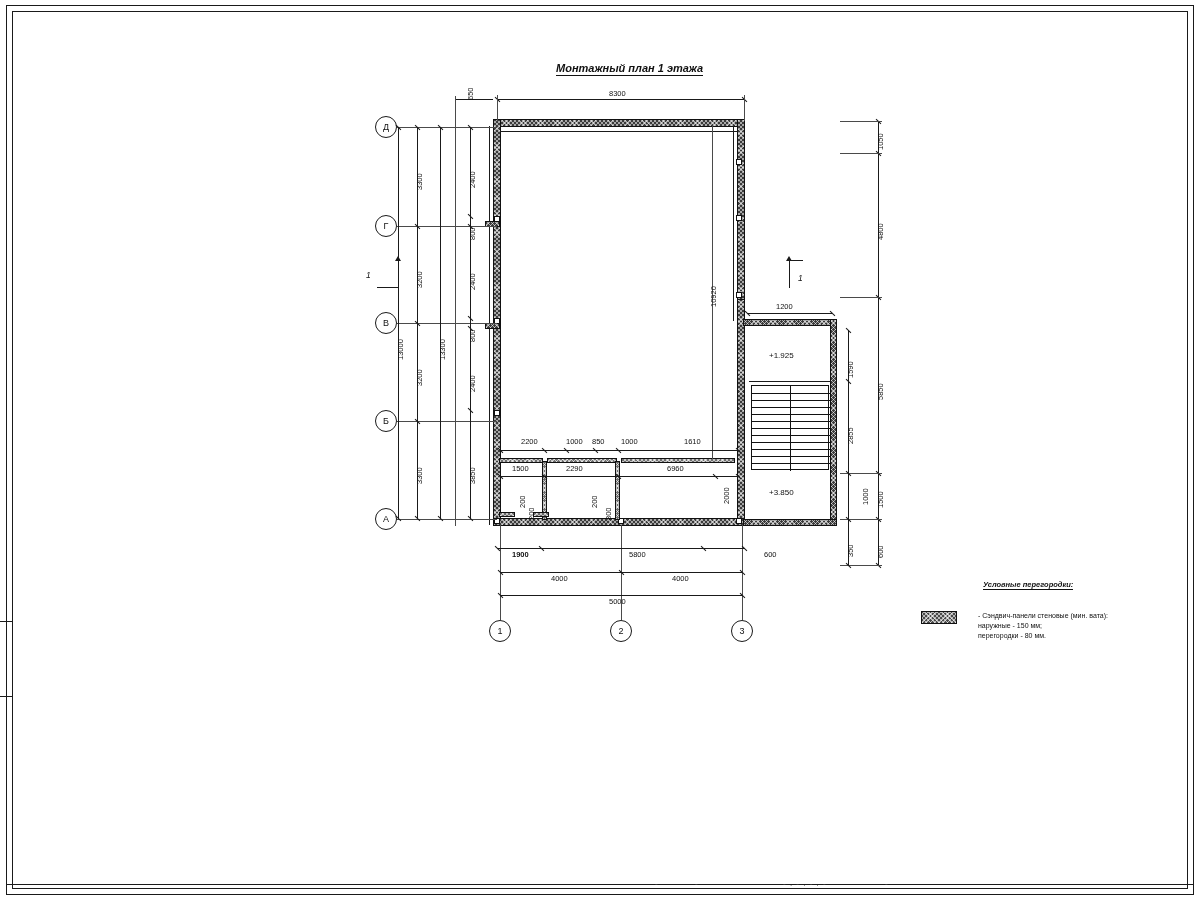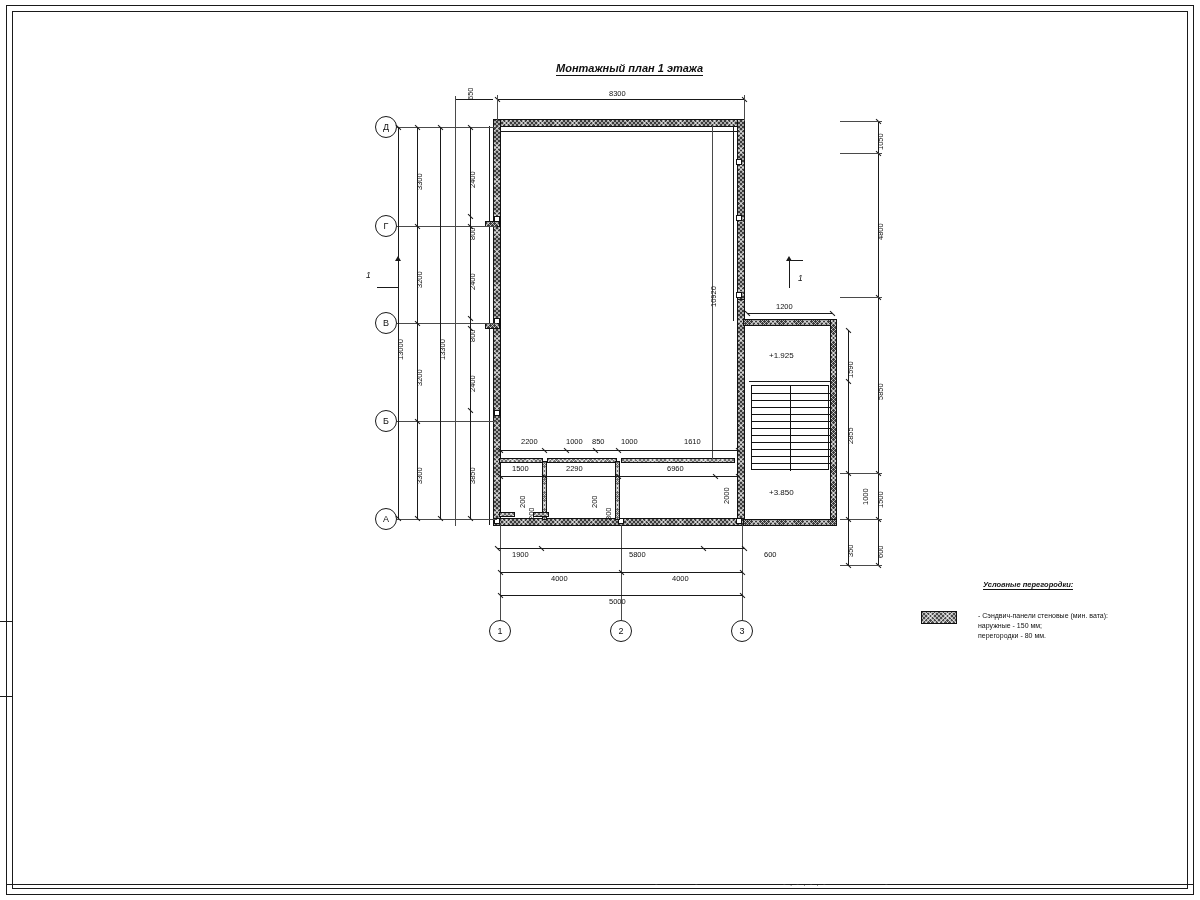--- a/index.html
+++ b/index.html
@@ -367,21 +367,21 @@
   <div class="ln h1" style="left:747px; top:313px; width:85px;"></div>
   <div class="dim-tick" style="left:744px; top:313px;"></div>
   <div class="dim-tick" style="left:829px; top:313px;"></div>
   <div class="lbl" style="left:776px; top:302px;">1200</div>
 
   <div class="ln h1" style="left:497px; top:548px; width:248px;"></div>
   <div class="dim-tick" style="left:494px; top:548px;"></div>
   <div class="dim-tick" style="left:538px; top:548px;"></div>
   <div class="dim-tick" style="left:700px; top:548px;"></div>
   <div class="dim-tick" style="left:741px; top:548px;"></div>
-  <div class="lbl" style="left:512px; top:550px;">1900</div>
+  <div class="lbl" style="left:512px; top:550px;font-weight:bold;">1900</div>
   <div class="lbl" style="left:629px; top:550px;text-align:center;">5800</div>
   <div class="lbl" style="left:764px; top:550px;">600</div>
 
   <div class="ln h1" style="left:500px; top:572px; width:242px;"></div>
   <div class="dim-tick" style="left:497px; top:572px;"></div>
   <div class="dim-tick" style="left:618px; top:572px;"></div>
   <div class="dim-tick" style="left:739px; top:572px;"></div>
   <div class="lbl" style="left:551px; top:574px;">4000</div>
   <div class="lbl" style="left:672px; top:574px;">4000</div>
 

